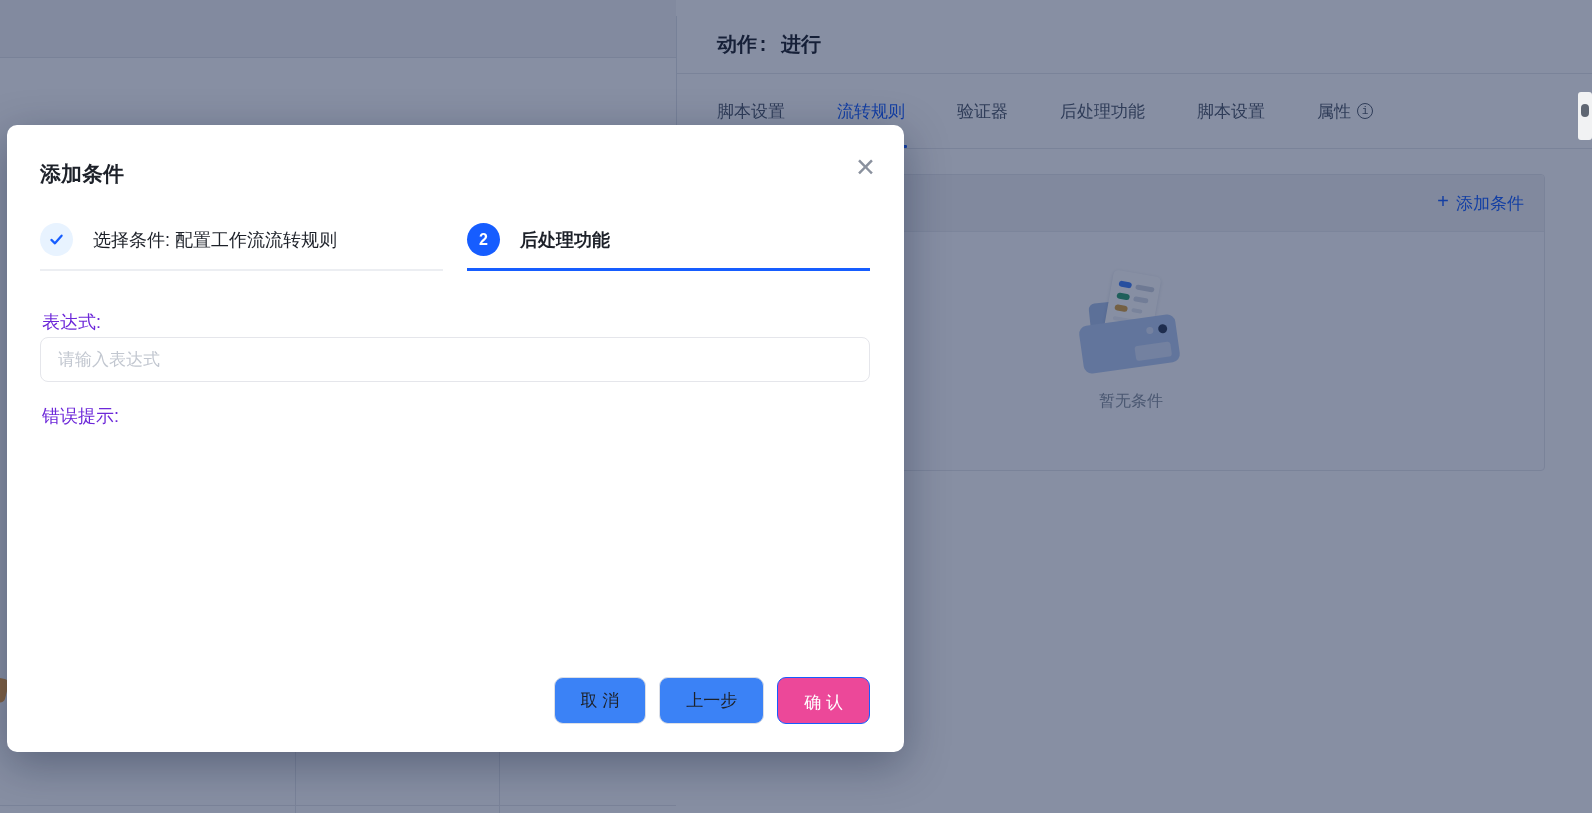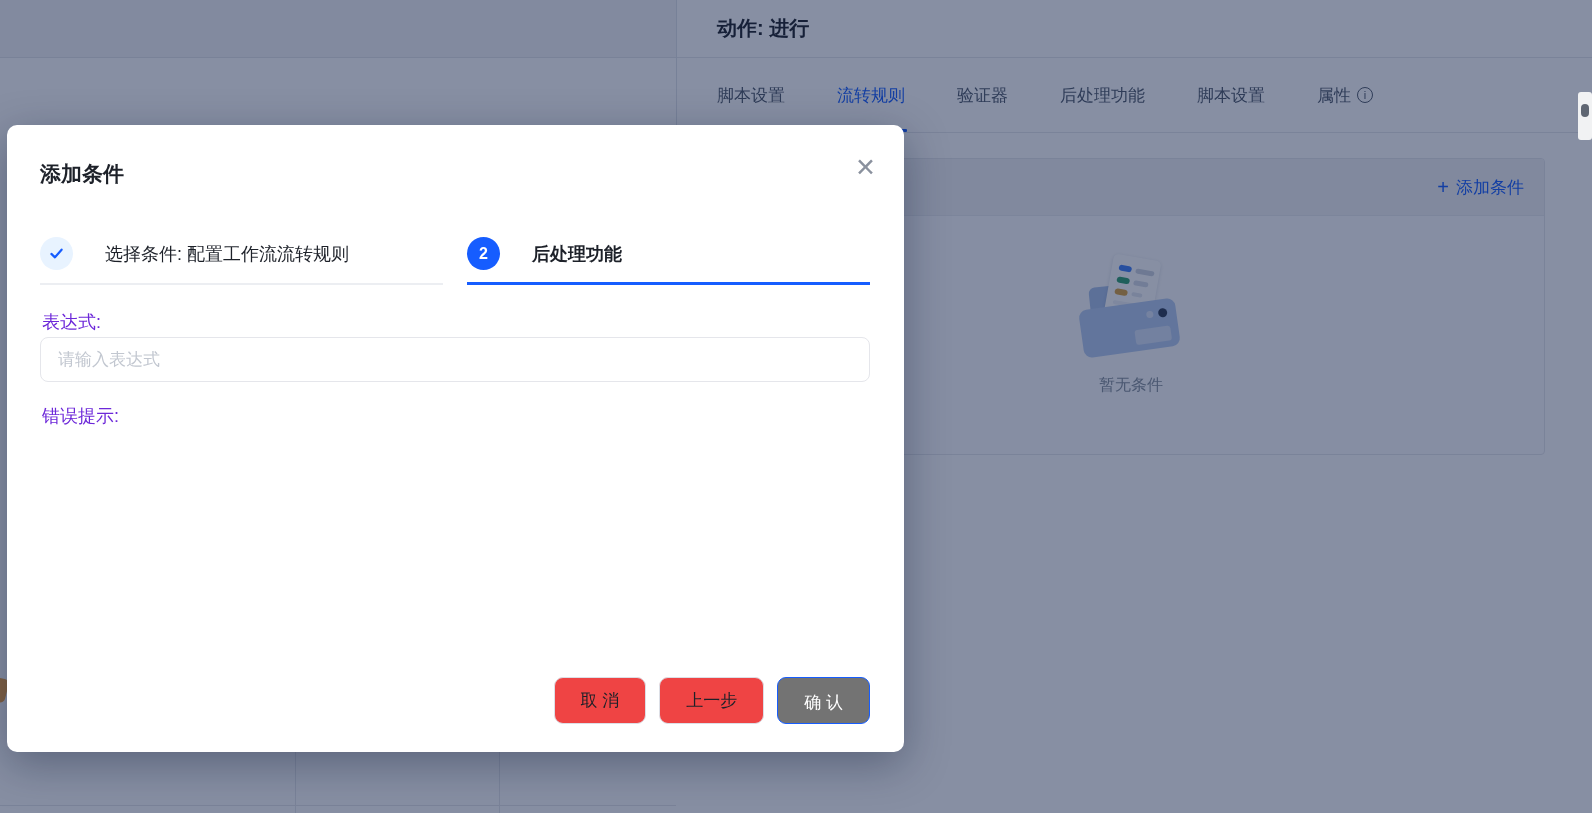--- a/index.html
+++ b/index.html
@@ -9,21 +9,21 @@
 
   
   .leftpage { position:absolute; left:0; top:0; width:676px; height:813px; background:#fff; }
   .topbar { position:absolute; left:0; top:0; width:676px; height:58px; background:#f4f5f7; border-bottom:1px solid #e2e4e9; }
   .vline { position:absolute; width:1px; top:750px; height:63px; background:#e4e6ea; }
   .v1 { left:295px; } .v2 { left:499px; }
   .hline { position:absolute; left:0; top:805px; width:676px; height:1px; background:#e4e6ea; }
   .orange-sliver { position:absolute; left:-9px; top:678px; width:16px; height:24px; background:#f2a33c; border-radius:5px; transform:rotate(14deg); }
 
   
-  .drawer { position:absolute; left:676px; top:0; width:916px; height:651px; background:#fff; border-left:1px solid #dfe2e8; }
+  .drawer { position:absolute; left:676px; top:16px; width:916px; height:651px; background:#fff; border-left:1px solid #dfe2e8;font-family:Liberation Mono, monospace; }
   .drawer-header { height:58px; border-bottom:1px solid #e5e6eb; display:flex; align-items:center; padding-left:40px; }
   .drawer-title { font-size:20px; font-weight:bold; color:#1d2129; white-space:nowrap; }
   .tabs { height:75px; border-bottom:1px solid #e5e6eb; display:flex; align-items:center; padding-left:40px; gap:52px; }
   .tab { position:relative; height:100%; display:flex; align-items:center; gap:6px; font-size:17px; color:#4e5969; cursor:pointer; white-space:nowrap; }
   .tab.active { color:#165dff; font-weight:500; }
   .tab .underline { position:absolute; left:-2px; right:-2px; bottom:0; height:3px; background:#165dff; border-radius:1px; }
   .info-circle { display:inline-flex; align-items:center; justify-content:center; width:16px; height:16px; border:1.5px solid #4e5969; border-radius:50%; font-size:11px; color:#4e5969; font-style:normal; }
 
   .panel { margin:25px 47px 0 40px; height:297px; border:1px solid #e5e6eb; border-radius:4px; background:#fdfdfe; overflow:hidden; }
   .panel-head { height:57px; background:#f2f3f5; border-bottom:1px solid #e8eaee; display:flex; align-items:center; justify-content:flex-end; padding-right:20px; }
@@ -55,39 +55,39 @@
   
   .scrollbar { position:absolute; left:1578px; top:92px; width:14px; height:48px; background:#f1f2f3; border-radius:3px; z-index:40; }
   .scrollbar .thumb { position:absolute; left:3px; top:12px; width:8px; height:13px; background:#5f6672; border-radius:4px; }
 
   
   .modal { position:absolute; left:7px; top:125px; width:897px; height:627px; background:#fff; border-radius:10px;
     box-shadow:0 12px 44px rgba(10,20,50,.35); z-index:30; }
   .m-title { position:absolute; left:33px; top:35px; font-size:21px; font-weight:bold; color:#1d2129; }
   .m-close { position:absolute; right:28px; top:30px; font-size:25px; line-height:1; color:#8a919e; cursor:pointer; }
   .steps { position:absolute; left:33px; right:34px; top:98px; display:flex; gap:24px; }
-  .step { flex:1; display:flex; align-items:center; gap:32px; padding-bottom:13px; border-bottom:2px solid #eceef2; cursor:pointer;margin-top:14px; }
+  .step { flex:1; display:flex; align-items:center; gap:20px; padding-bottom:13px; border-bottom:2px solid #eceef2; cursor:pointer; }
   .step.active { border-bottom:3px solid #165dff; padding-bottom:12px; }
   .circle { width:33px; height:33px; border-radius:50%; display:flex; align-items:center; justify-content:center; flex:0 0 33px; }
   .c-done { background:#e8f3ff; }
   .c-num  { background:#165dff; color:#fff; font-size:16px; font-weight:bold; }
   .s-label { font-size:18px; color:#1d2129; white-space:nowrap; }
   .s-label.bold { font-weight:bold; }
   .m-label { position:absolute; left:35px; font-size:18px; color:#6d28d9; }
   .lab1 { top:185px; } .lab2 { top:279px; }
   .m-input { position:absolute; left:33px; right:34px; height:45px; border:1px solid #e5e6eb; border-radius:8px;
     padding:0 17px; font-size:17px; color:#1d2129; background:#fff; outline:none;
     font-family:"Liberation Sans","DejaVu Sans",sans-serif; }
   .m-input::placeholder { color:#c2c7d0; opacity:1; }
   .in1 { top:212px; } .in2 { top:291px; }
   .m-footer { position:absolute; right:34px; bottom:28px; display:flex; gap:13px; }
   .btn { height:47px; border-radius:9px; font-size:17px; cursor:pointer; white-space:nowrap;
     font-family:"Liberation Sans","DejaVu Sans",sans-serif; }
-  .btn.ghost { background:#ef4444; border:1px solid #dcdfe6; color:#1d2129; padding:0 26px; }
-  .btn.primary { background:#737373; border:1px solid #165dff; color:#fff; padding:13px 26px; }
+  .btn.ghost { background:#3b82f6; border:1px solid #dcdfe6; color:#1d2129; padding:0 26px; }
+  .btn.primary { background:#ec4899; border:1px solid #165dff; color:#fff; padding:13px 26px; }
 </style>
 </head>
 <body>
 
 <div id="screen">
 
   <div class="leftpage">
     <div class="topbar"></div>
     <div class="orange-sliver"></div>
     <div class="vline v1"></div>

